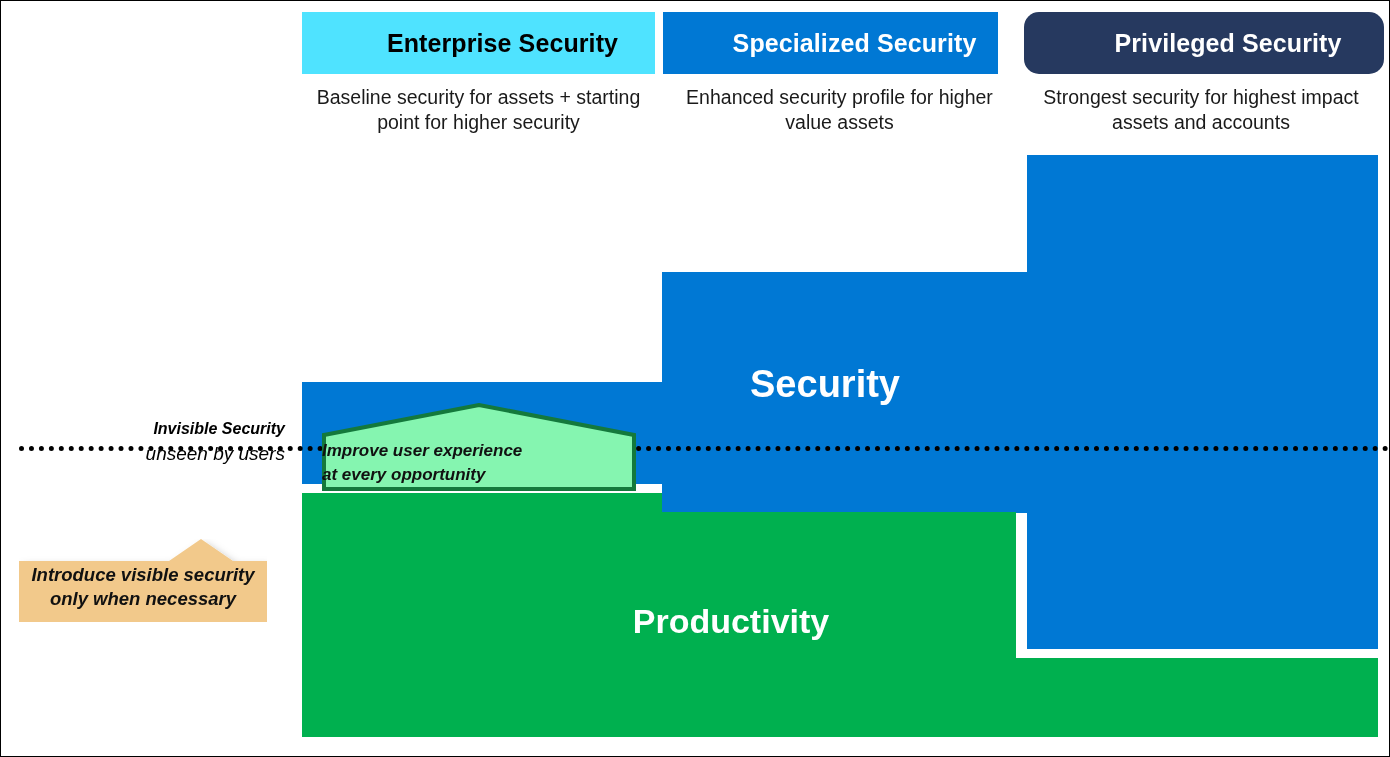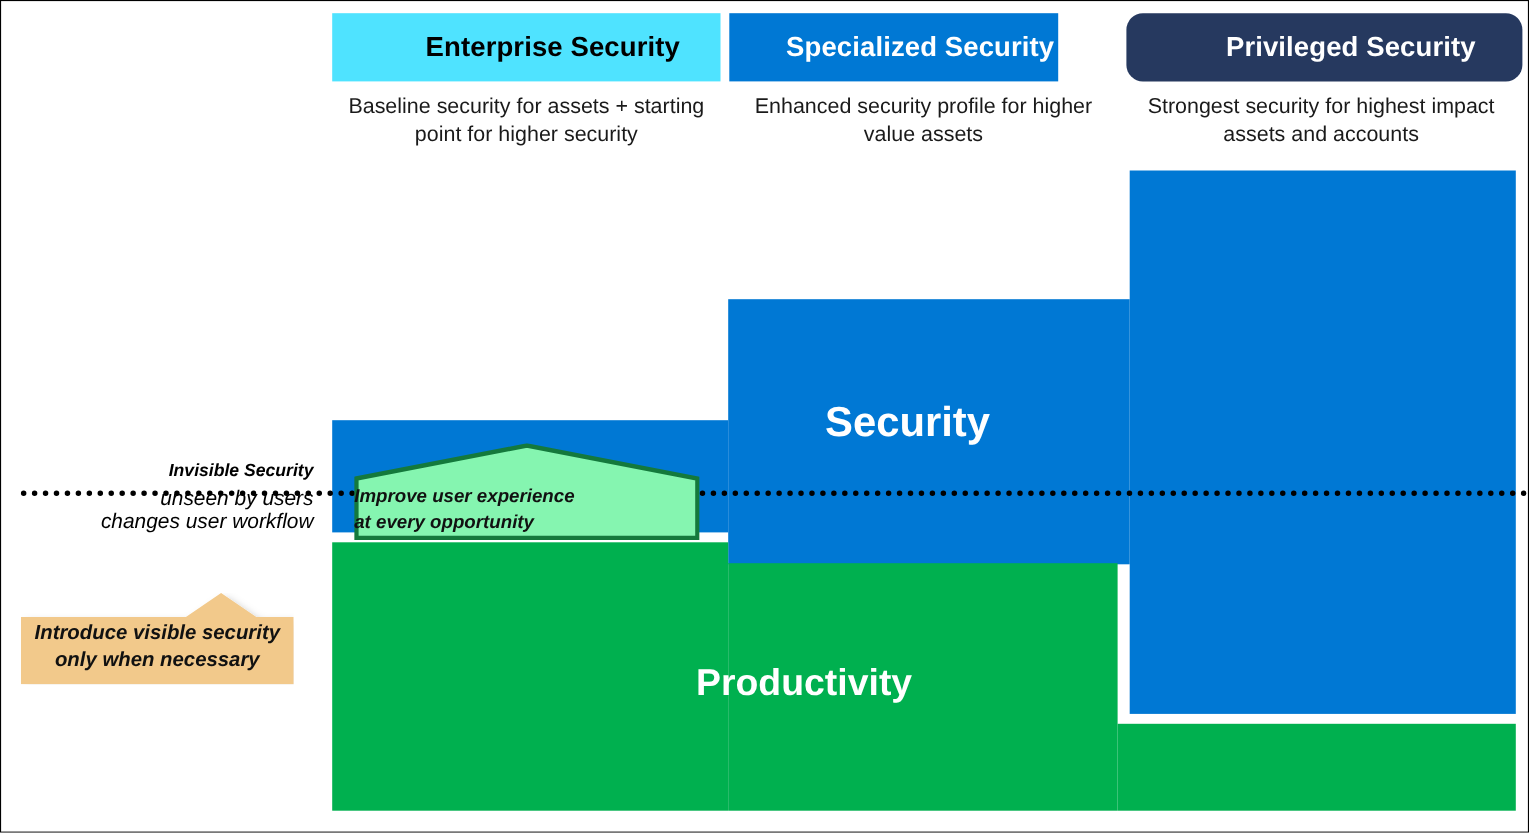--- a/index.html
+++ b/index.html
@@ -6,21 +6,21 @@
   body{width:1390px;height:757px;font-family:"Liberation Sans",sans-serif;overflow:hidden;}
   #frame{position:relative;width:1388px;height:755px;border:1px solid #000000;background:#ffffff;overflow:hidden;}
 
   
   .tier-head{position:absolute;top:11px;height:62px;display:flex;align-items:center;justify-content:center;}
   .tier-head .tier-title{font-size:25px;font-weight:bold;letter-spacing:.1px;margin-left:48px;}
   .tier-desc{position:absolute;top:84px;text-align:center;font-size:19.5px;line-height:25px;color:#1a1a1a;}
 
   #band-enterprise{left:301px;width:353px;background:#4FE3FF;}
   #band-enterprise .tier-title{color:#000000;}
-  #band-specialized{left:662px;width:299px;background:#0078D4;}
+  #band-specialized{left:662px;width:335px;background:#0078D4;}
   #band-specialized .tier-title{color:#ffffff;}
   #band-privileged{left:1023px;width:360px;background:#26395F;border-radius:15px;}
   #band-privileged .tier-title{color:#ffffff;}
 
   #desc-enterprise{left:301px;width:353px;}
   #desc-specialized{left:662px;width:353px;}
   #desc-privileged{left:1023px;width:354px;}
 
   
   .step{position:absolute;}
@@ -94,21 +94,20 @@
 
   <div class="tier-desc" id="desc-enterprise">Baseline security for assets + starting point for higher security</div>
   <div class="tier-desc" id="desc-specialized">Enhanced security profile for higher value assets</div>
   <div class="tier-desc" id="desc-privileged">Strongest security for highest impact assets and accounts</div>
 
   <div class="axis-label" id="axis-invisible">
     <span class="strong">Invisible Security</span>
     <span class="sub">unseen by users</span>
   </div>
   <div class="axis-label" id="axis-visible">
-    <span class="sub">changes user workflow</span>
   </div>
 
   <div id="callout-visible">
     <svg class="poly" viewBox="0 0 248 83" preserveAspectRatio="none">
       <defs>
         <filter id="shadowA" x="-25%" y="-25%" width="160%" height="170%">
           <feDropShadow dx="4" dy="5" stdDeviation="4" flood-color="#000000" flood-opacity="0.30"></feDropShadow>
         </filter>
       </defs>
       <path d="M0,22 L150,22 L182,0 L214,22 L248,22 L248,83 L0,83 Z" fill="#F2C98B" filter="url(#shadowA)"></path>

